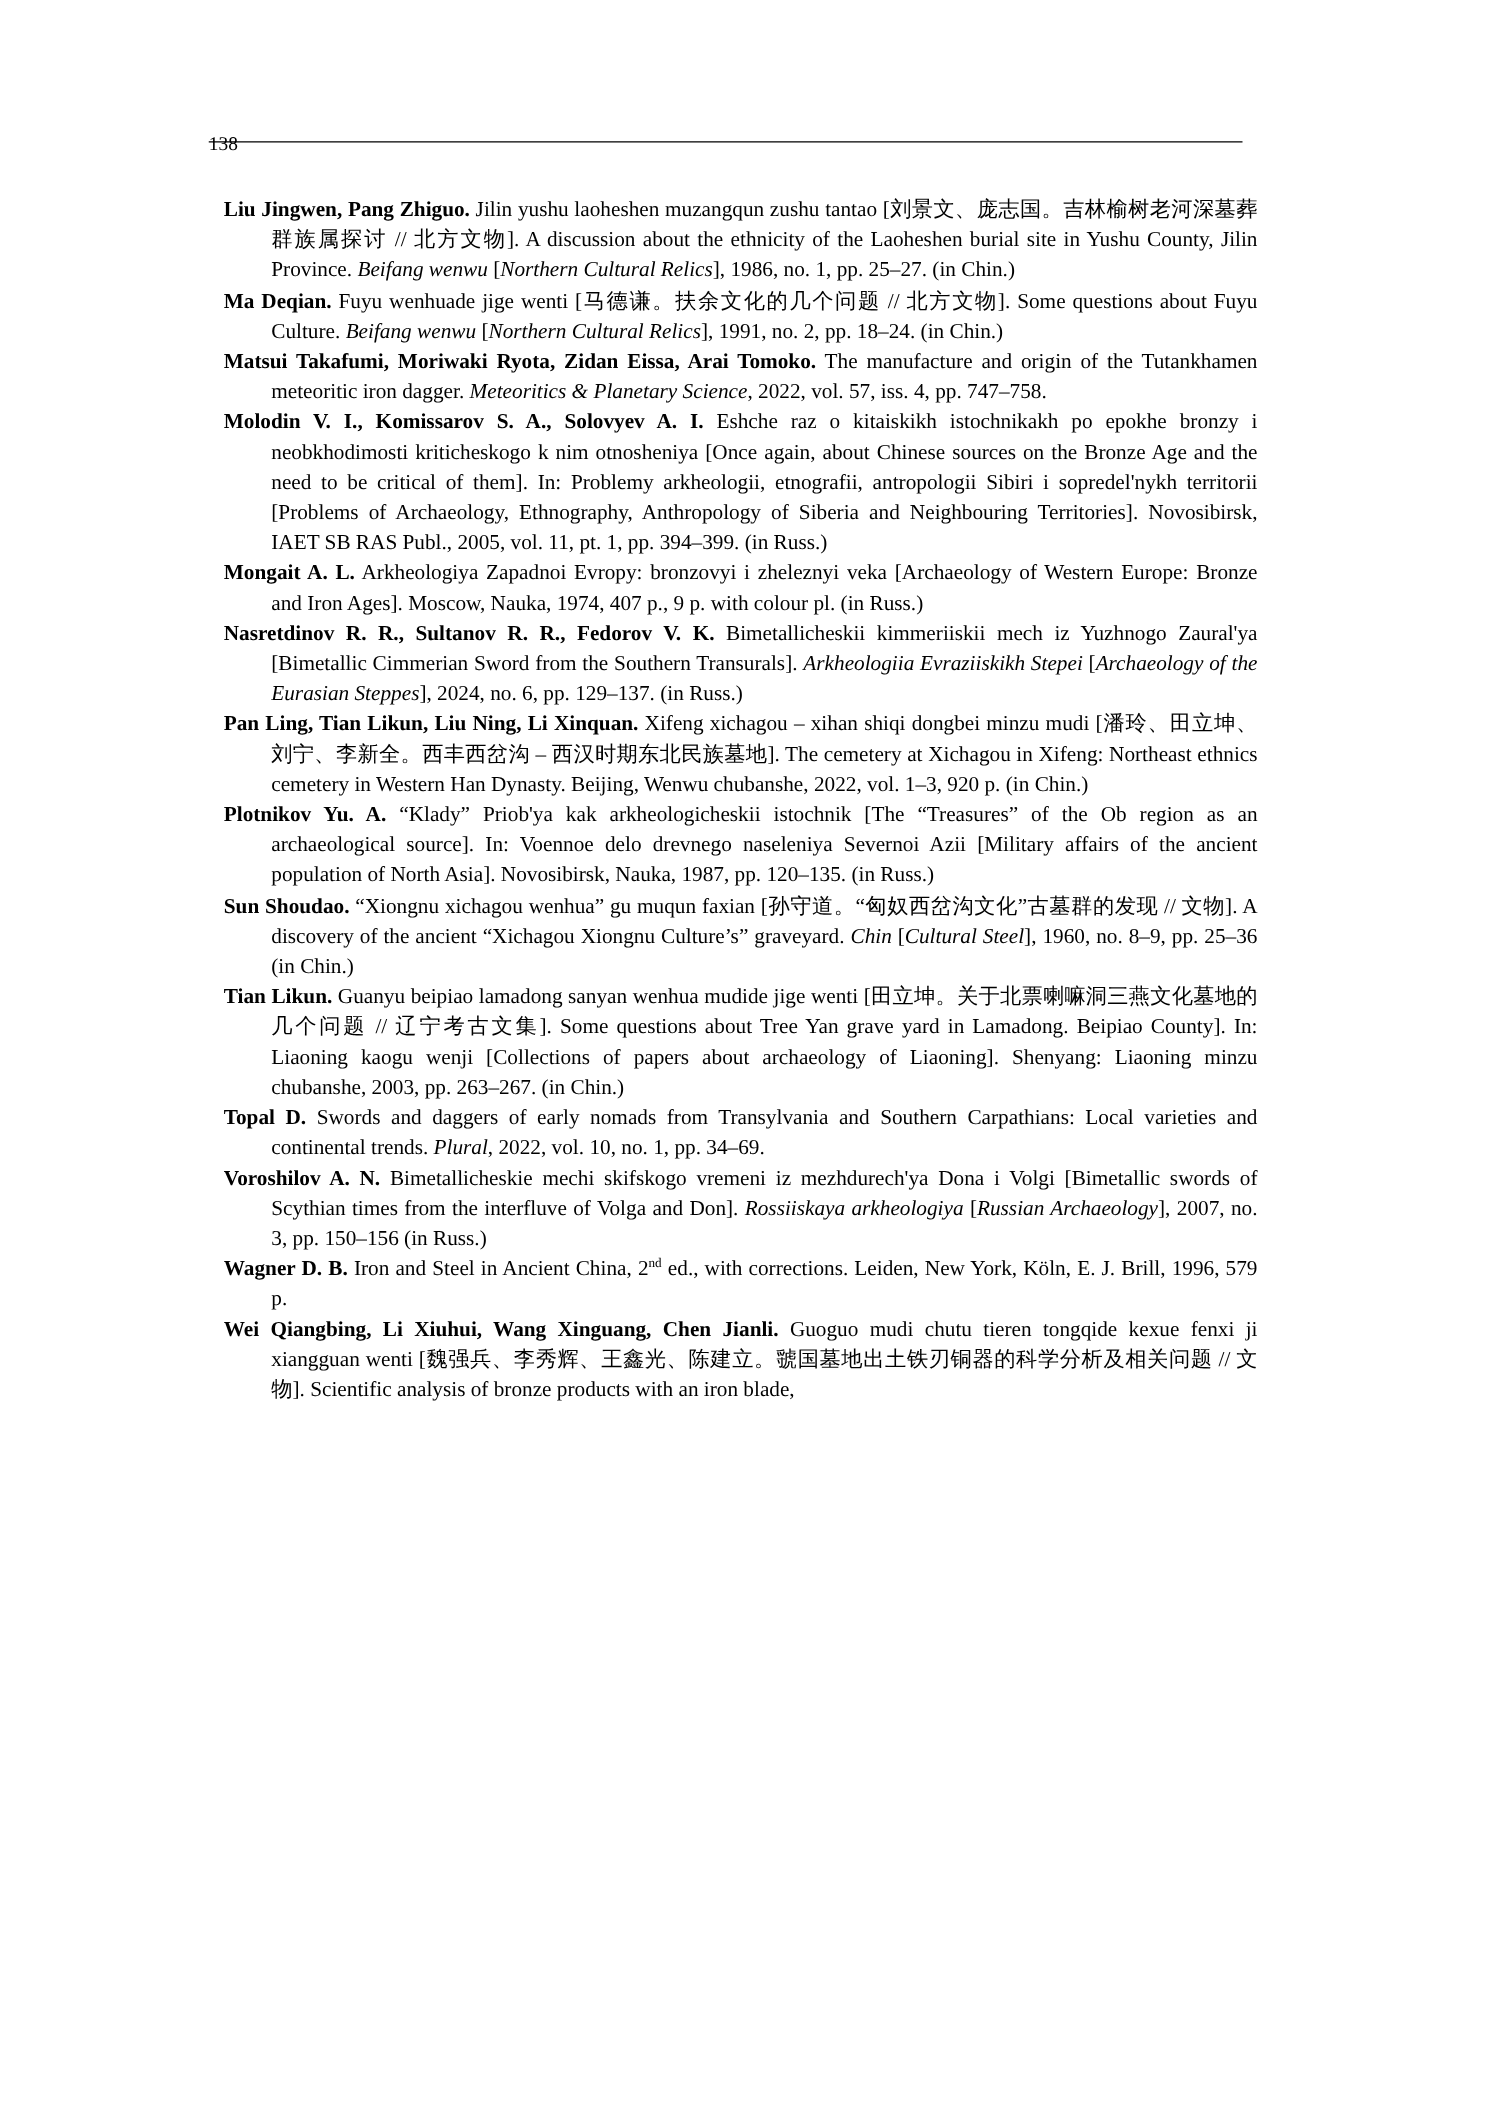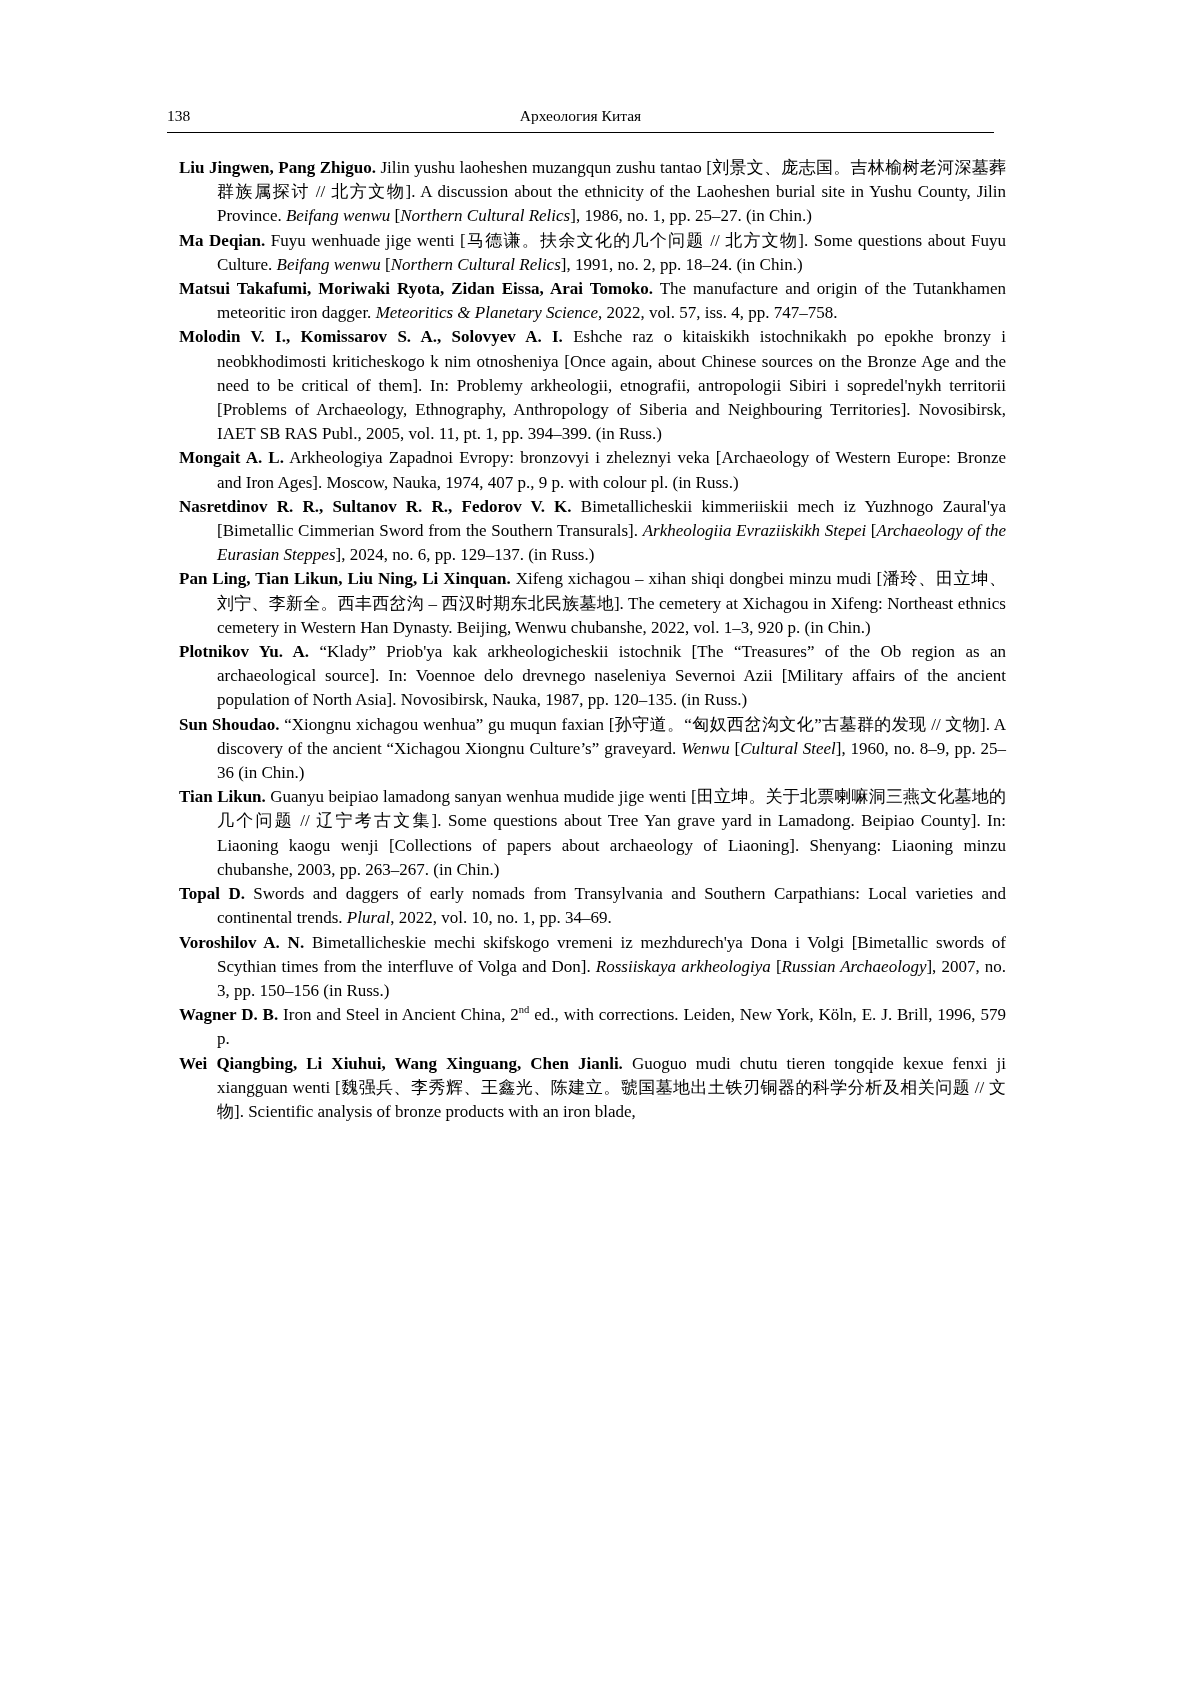--- a/index.html
+++ b/index.html
@@ -70,33 +70,32 @@
   }
   .page-footer div { white-space: nowrap; }
 </style>
 </head>
 <body>
 
 <div class="page">
 
   <header class="running-header">
     <span class="page-number">138</span>
-    <span class="running-title">Археология Китая</span>
   </header>
 
   <main class="references">
       <p class="ref"><span class="b">Liu Jingwen, Pang Zhiguo.</span><span> Jilin yushu laoheshen muzangqun zushu tantao [刘景文、庞志国。吉林榆树老河深墓葬群族属探讨 // 北方文物]. A discussion about the ethnicity of the Laoheshen burial site in Yushu County, Jilin Province. </span><span class="i">Beifang wenwu</span><span> [</span><span class="i">Northern Cultural Relics</span><span>], 1986, no. 1, pp. 25–27. (in Chin.)</span></p>
       <p class="ref"><span class="b">Ma Deqian.</span><span> Fuyu wenhuade jige wenti [马德谦。扶余文化的几个问题 // 北方文物]. Some questions about Fuyu Culture. </span><span class="i">Beifang wenwu</span><span> [</span><span class="i">Northern Cultural Relics</span><span>], 1991, no. 2, pp. 18–24. (in Chin.)</span></p>
       <p class="ref"><span class="b">Matsui Takafumi, Moriwaki Ryota, Zidan Eissa, Arai Tomoko.</span><span> The manufacture and origin of the Tutankhamen meteoritic iron dagger. </span><span class="i">Meteoritics &amp; Planetary Science</span><span>, 2022, vol. 57, iss. 4, pp. 747–758.</span></p>
       <p class="ref"><span class="b">Molodin V. I., Komissarov S. A., Solovyev A. I.</span><span> Eshche raz o kitaiskikh istochnikakh po epokhe bronzy i neobkhodimosti kriticheskogo k nim otnosheniya [Once again, about Chinese sources on the Bronze Age and the need to be critical of them]. In: Problemy arkheologii, etnografii, antropologii Sibiri i sopredel'nykh territorii [Problems of Archaeology, Ethnography, Anthropology of Siberia and Neighbouring Territories]. Novosibirsk, IAET SB RAS Publ., 2005, vol. 11, pt. 1, pp. 394–399. (in Russ.)</span></p>
       <p class="ref"><span class="b">Mongait A. L.</span><span> Arkheologiya Zapadnoi Evropy: bronzovyi i zheleznyi veka [Archaeology of Western Europe: Bronze and Iron Ages]. Moscow, Nauka, 1974, 407 p., 9 p. with colour pl. (in Russ.)</span></p>
       <p class="ref"><span class="b">Nasretdinov R. R., Sultanov R. R., Fedorov V. K.</span><span> Bimetallicheskii kimmeriiskii mech iz Yuzhnogo Zaural'ya [Bimetallic Cimmerian Sword from the Southern Transurals]. </span><span class="i">Arkheologiia Evraziiskikh Stepei</span><span> [</span><span class="i">Archaeology of the Eurasian Steppes</span><span>], 2024, no. 6, pp. 129–137. (in Russ.)</span></p>
       <p class="ref"><span class="b">Pan Ling, Tian Likun, Liu Ning, Li Xinquan.</span><span> Xifeng xichagou – xihan shiqi dongbei minzu mudi [潘玲、田立坤、刘宁、李新全。西丰西岔沟 – 西汉时期东北民族墓地]. The cemetery at Xichagou in Xifeng: Northeast ethnics cemetery in Western Han Dynasty. Beijing, Wenwu chubanshe, 2022, vol. 1–3, 920 p. (in Chin.)</span></p>
       <p class="ref"><span class="b">Plotnikov Yu. A.</span><span> “Klady” Priob'ya kak arkheologicheskii istochnik [The “Treasures” of the Ob region as an archaeological source]. In: Voennoe delo drevnego naseleniya Severnoi Azii [Military affairs of the ancient population of North Asia]. Novosibirsk, Nauka, 1987, pp. 120–135. (in Russ.)</span></p>
-      <p class="ref"><span class="b">Sun Shoudao.</span><span> “Xiongnu xichagou wenhua” gu muqun faxian [孙守道。“匈奴西岔沟文化”古墓群的发现 // 文物]. A discovery of the ancient “Xichagou Xiongnu Culture’s” graveyard. </span><span class="i">Wenwu</span><span> [</span><span class="i">Cultural Steel</span><span>], 1960, no. 8–9, pp. 25–36 (in Chin.)</span></p>
+      <p class="ref"><span class="b">Sun Shoudao.</span><span> “Xiongnu xichagou wenhua” gu muqun faxian [孙守道。“匈奴西岔沟文化”古墓群的发现 // 文物]. A discovery of the ancient “Xichagou Xiongnu Culture’s” graveyard. </span><span class="i">Chin</span><span> [</span><span class="i">Cultural Steel</span><span>], 1960, no. 8–9, pp. 25–36 (in Chin.)</span></p>
       <p class="ref"><span class="b">Tian Likun.</span><span> Guanyu beipiao lamadong sanyan wenhua mudide jige wenti [田立坤。关于北票喇嘛洞三燕文化墓地的几个问题 // 辽宁考古文集]. Some questions about Tree Yan grave yard in Lamadong. Beipiao County]. In: Liaoning kaogu wenji [Collections of papers about archaeology of Liaoning]. Shenyang: Liaoning minzu chubanshe, 2003, pp. 263–267. (in Chin.)</span></p>
       <p class="ref"><span class="b">Topal D.</span><span> Swords and daggers of early nomads from Transylvania and Southern Carpathians: Local varieties and continental trends. </span><span class="i">Plural</span><span>, 2022, vol. 10, no. 1, pp. 34–69.</span></p>
       <p class="ref"><span class="b">Voroshilov A. N.</span><span> Bimetallicheskie mechi skifskogo vremeni iz mezhdurech'ya Dona i Volgi [Bimetallic swords of Scythian times from the interfluve of Volga and Don]. </span><span class="i">Rossiiskaya arkheologiya</span><span> [</span><span class="i">Russian Archaeology</span><span>], 2007, no. 3, pp. 150–156 (in Russ.)</span></p>
       <p class="ref"><span class="b">Wagner D. B.</span><span> Iron and Steel in Ancient China, 2</span><sup>nd</sup><span> ed., with corrections. Leiden, New York, Köln, E. J. Brill, 1996, 579 p.</span></p>
       <p class="ref"><span class="b">Wei Qiangbing, Li Xiuhui, Wang Xinguang, Chen Jianli.</span><span> Guoguo mudi chutu tieren tongqide kexue fenxi ji xiangguan wenti [魏强兵、李秀辉、王鑫光、陈建立。虢国墓地出土铁刃铜器的科学分析及相关问题 // 文物]. Scientific analysis of bronze products with an iron blade,</span></p>
     </main>
 
   <footer class="page-footer">
     <div>ISSN 1818-7919</div>
     <div>Вестник НГУ. Серия: История, филология. 2025. Т. 24, № 4: Востоковедение</div>

